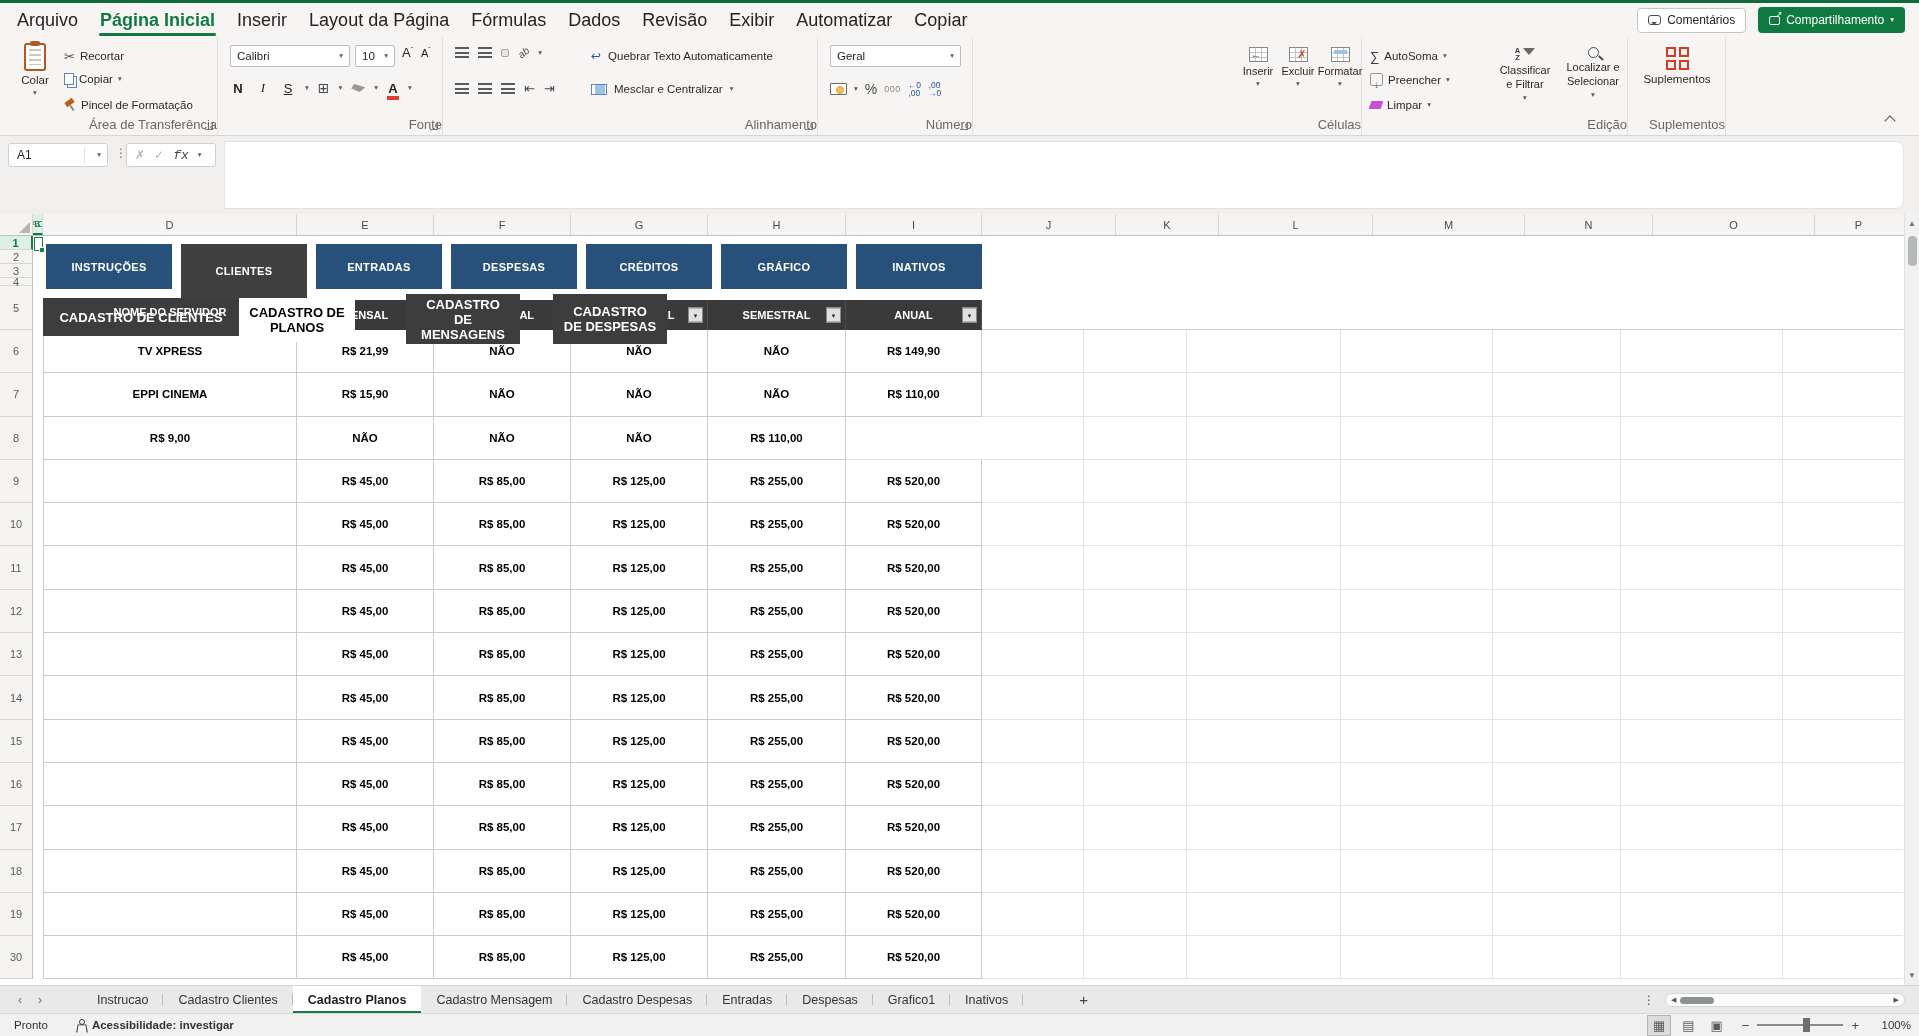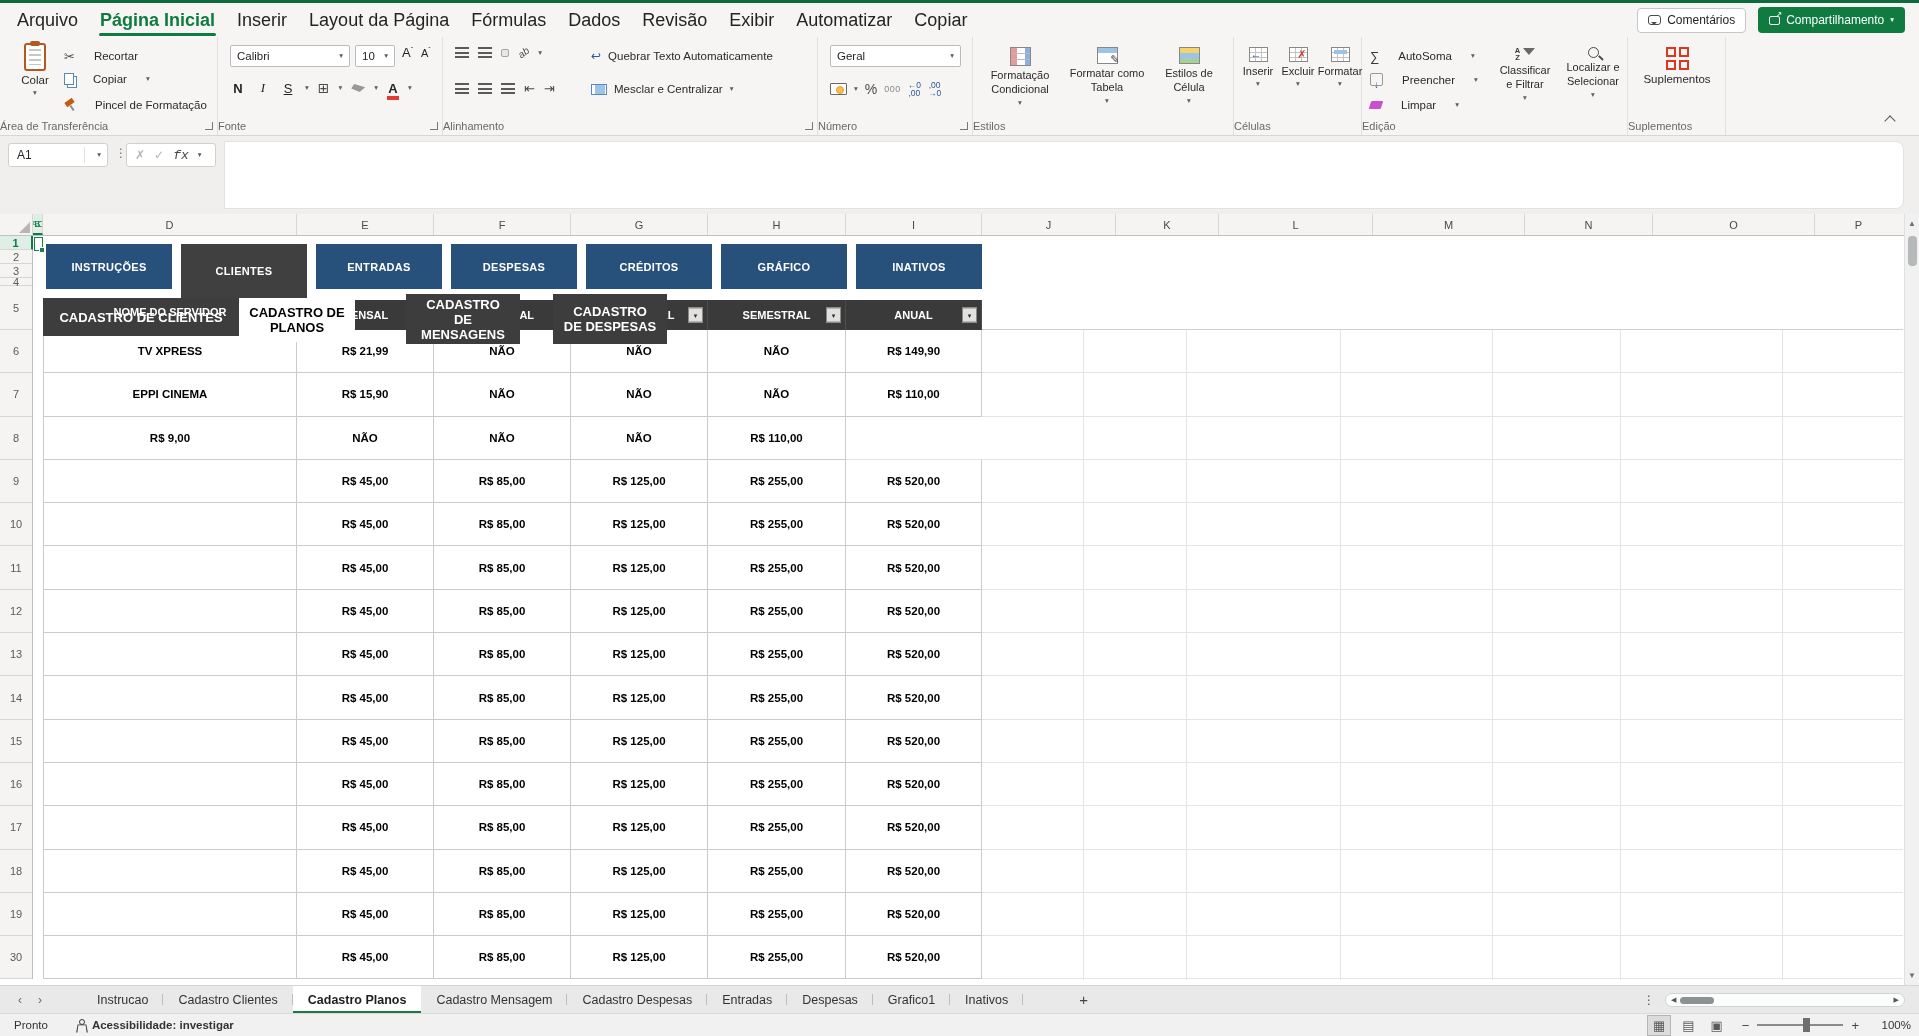--- a/index.html
+++ b/index.html
@@ -21,24 +21,24 @@
   .share-btn{height:26px;border-radius:4px;background:#0f7b41;color:#fff;display:flex;align-items:center;gap:6px;padding:0 11px;font-size:12px}
   .share-icon{width:11px;height:9px;border:1.4px solid #fff;border-radius:2px;position:relative}
   .share-icon::after{content:"↗";position:absolute;right:-3px;top:-7px;font-size:8px;color:#fff}
   .dd{font-size:7.5px;color:#5f5d5b;line-height:1}
   .dd::before{content:"▾"}
   .share-btn .dd::before{color:#fff}
 
   
   .ribbon{left:0;top:37px;width:1919px;height:99px;background:#f7f5f4;border-bottom:1px solid #d8d6d4}
   .rgroup{position:absolute;top:0;height:98px;border-right:1px solid #e2e0de}
-  .glabel{position:absolute;bottom:3px;left:0;right:0;text-align:left;font-size:11px;color:#6a6866;white-space:nowrap}
+  .glabel{position:absolute;bottom:3px;left:0;right:0;text-align:right;font-size:13px;color:#6a6866;white-space:nowrap}
   .launcher{position:absolute;right:4px;bottom:5px;width:8px;height:8px;border-right:1.3px solid #7a7876;border-bottom:1.3px solid #7a7876}
   .rbtn-lbl{font-size:11.5px;color:#2b2a29;white-space:nowrap}
-  .rrow{position:absolute;display:flex;align-items:center;gap:19px}
+  .rrow{position:absolute;display:flex;align-items:center;gap:5px}
   .combo{border:1px solid #bdbbb9;background:#fff;border-radius:2px;font-size:11.5px;display:flex;align-items:center;justify-content:space-between;padding:0 6px;height:22px;color:#252423}
   .bigbtn{position:absolute;display:flex;flex-direction:column;align-items:center;gap:3px;text-align:center}
   
   .clip-icon{width:22px;height:28px;border:2px solid #b05a21;border-radius:3px;background:#fff;position:relative}
   .clip-icon::before{content:"";position:absolute;left:4px;top:-4px;width:10px;height:5px;background:#b05a21;border-radius:2px}
   .clip-icon::after{content:"";position:absolute;left:3px;top:4px;width:12px;height:16px;background:repeating-linear-gradient(to bottom,#c9c7c5 0 2px,#fff 2px 5px)}
   .cut-icon::before{content:"✂";font-size:13px;color:#4a4a4a}
   .copy-icon{width:10px;height:12px;border:1.4px solid #5b87b7;background:#fff;box-shadow:3px 3px 0 -1px #fff,3px 3px 0 0 #5b87b7}
   .painter-icon{width:12px;height:12px;position:relative}
   .painter-icon::before{content:"";position:absolute;left:1px;top:1px;width:9px;height:5px;background:#c55a11;transform:rotate(-35deg)}
@@ -294,41 +294,20 @@
       <span class="mil-icon">000</span>
       <span class="dec-icon" style="color:#2b579a">←0
 ,00</span>
       <span class="dec-icon" style="color:#2b579a">,00
 →0</span>
     </div>
     <div class="glabel">Número</div>
     <span class="launcher"></span>
   </div>
 
-  <div class="rgroup" style="left:973px;width:261px">
-    <div class="bigbtn" style="left:6px;top:10px;width:82px">
-      <span class="cf-icon"></span>
-      <span class="two-line">Formatação
-Condicional</span>
-      <span class="dd"></span>
-    </div>
-    <div class="bigbtn" style="left:92px;top:10px;width:84px">
-      <span class="ft-icon"></span>
-      <span class="two-line">Formatar como
-Tabela</span>
-      <span class="dd"></span>
-    </div>
-    <div class="bigbtn" style="left:180px;top:10px;width:72px">
-      <span class="cs-icon"></span>
-      <span class="two-line">Estilos de
-Célula</span>
-      <span class="dd"></span>
-    </div>
-    <div class="glabel">Estilos</div>
-  </div>
 
   <div class="rgroup" style="left:1234px;width:128px">
     <div class="bigbtn" style="left:4px;top:10px;width:40px">
       <span class="cell-base ins-over"></span>
       <span class="rbtn-lbl" style="font-size:11px">Inserir</span>
       <span class="dd"></span>
     </div>
     <div class="bigbtn" style="left:44px;top:10px;width:40px">
       <span class="cell-base del-over"></span>
       <span class="rbtn-lbl" style="font-size:11px">Excluir</span>

